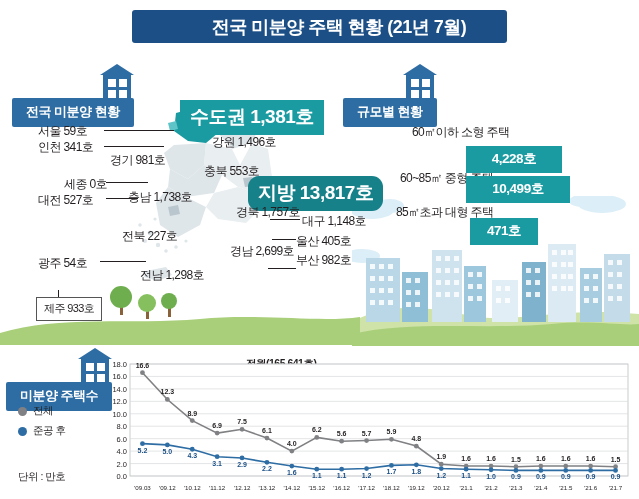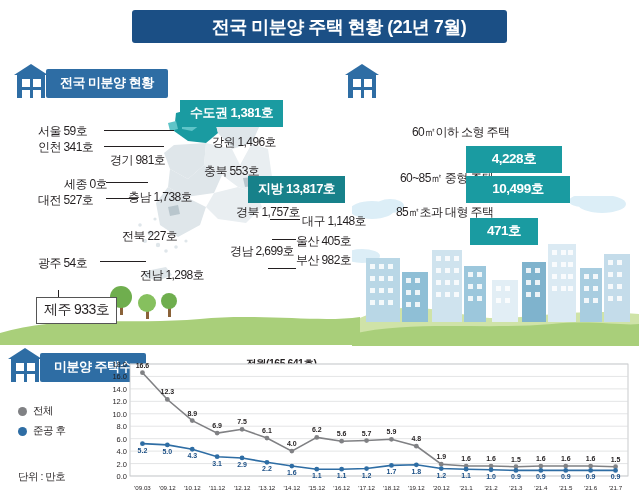--- a/index.html
+++ b/index.html
@@ -17,21 +17,21 @@
     position:absolute; left:132px; top:10px; width:375px; height:33px;
     background:#1b4f85; border-radius:3px;
     display:flex; align-items:center; justify-content:center;
     color:#ffffff; font-size:18px; font-weight:bold; letter-spacing:-0.5px;padding-left:39px;
   }
   .title-bar::before, .title-bar::after {
     content:""; position:absolute; top:7px; width:9px; height:19px;
   }
   
   .sec {
-    position:absolute; display:flex; align-items:flex-end;
+    position:absolute; display:flex; align-items:flex-end;flex-direction:column;
   }
   .sec .house {
     width:34px; height:34px; position:relative; margin-right:0px;
   }
   .sec .house .roof {
     position:absolute; left:0; top:0; width:0; height:0;
     border-left:17px solid transparent; border-right:17px solid transparent;
     border-bottom:11px solid #2e6da4;
   }
   .sec .house .body {
@@ -56,25 +56,25 @@
   .lbl {
     position:absolute; font-size:12px; letter-spacing:-0.6px; white-space:nowrap;
     color:#231f20;
   }
   .lead { position:absolute; background:#231f20; height:1px; }
   .leadv { position:absolute; background:#231f20; width:1px; }
 
   
   .callout {
     position:absolute; background:#1a9ba1; color:#fff; font-weight:bold;
-    font-size:13px; padding:4px 10px 5px 10px; letter-spacing:-0.5px; white-space:nowrap;
-  }
-  .callout.dark { background:#17818a; }
+    font-size:19px; padding:4px 10px 5px 10px; letter-spacing:-0.5px; white-space:nowrap;
+  }
+  .callout.dark { background:#17818a;border-radius:11px; }
   .boxed {
-    position:absolute; border:1px solid #555; font-size:14px; padding:3px 7px 4px 7px;
+    position:absolute; border:1px solid #555; font-size:11px; padding:3px 7px 4px 7px;
     letter-spacing:-0.6px; background:#fff; white-space:nowrap;
   }
 
   
   .scale-row { position:absolute; font-size:12px; letter-spacing:-0.6px; white-space:nowrap; }
   .scale-val {
     position:absolute; background:#1a9ba1; color:#fff; font-weight:bold;
     font-size:13.5px; letter-spacing:-0.5px; text-align:center;
     padding:4px 0 5px 0; white-space:nowrap;
   }
@@ -109,20 +109,21 @@
 
 <div class="sec" id="sec-right">
   <div class="house">
     <div class="roof"></div>
       <div class="body"></div>
     <div class="win" style="left:8px; top:15px;"></div>
     <div class="win" style="left:19px; top:15px;"></div>
     <div class="win" style="left:8px; top:26px;"></div>
     <div class="win" style="left:19px; top:26px;"></div>
   </div>
+  <div class="tag">규모별 현황</div>
 </div>
 
 <div class="sec" id="sec-chart">
   <div class="house">
     <div class="roof"></div>
       <div class="body"></div>
     <div class="win" style="left:8px; top:15px;"></div>
     <div class="win" style="left:19px; top:15px;"></div>
     <div class="win" style="left:8px; top:26px;"></div>
     <div class="win" style="left:19px; top:26px;"></div>

